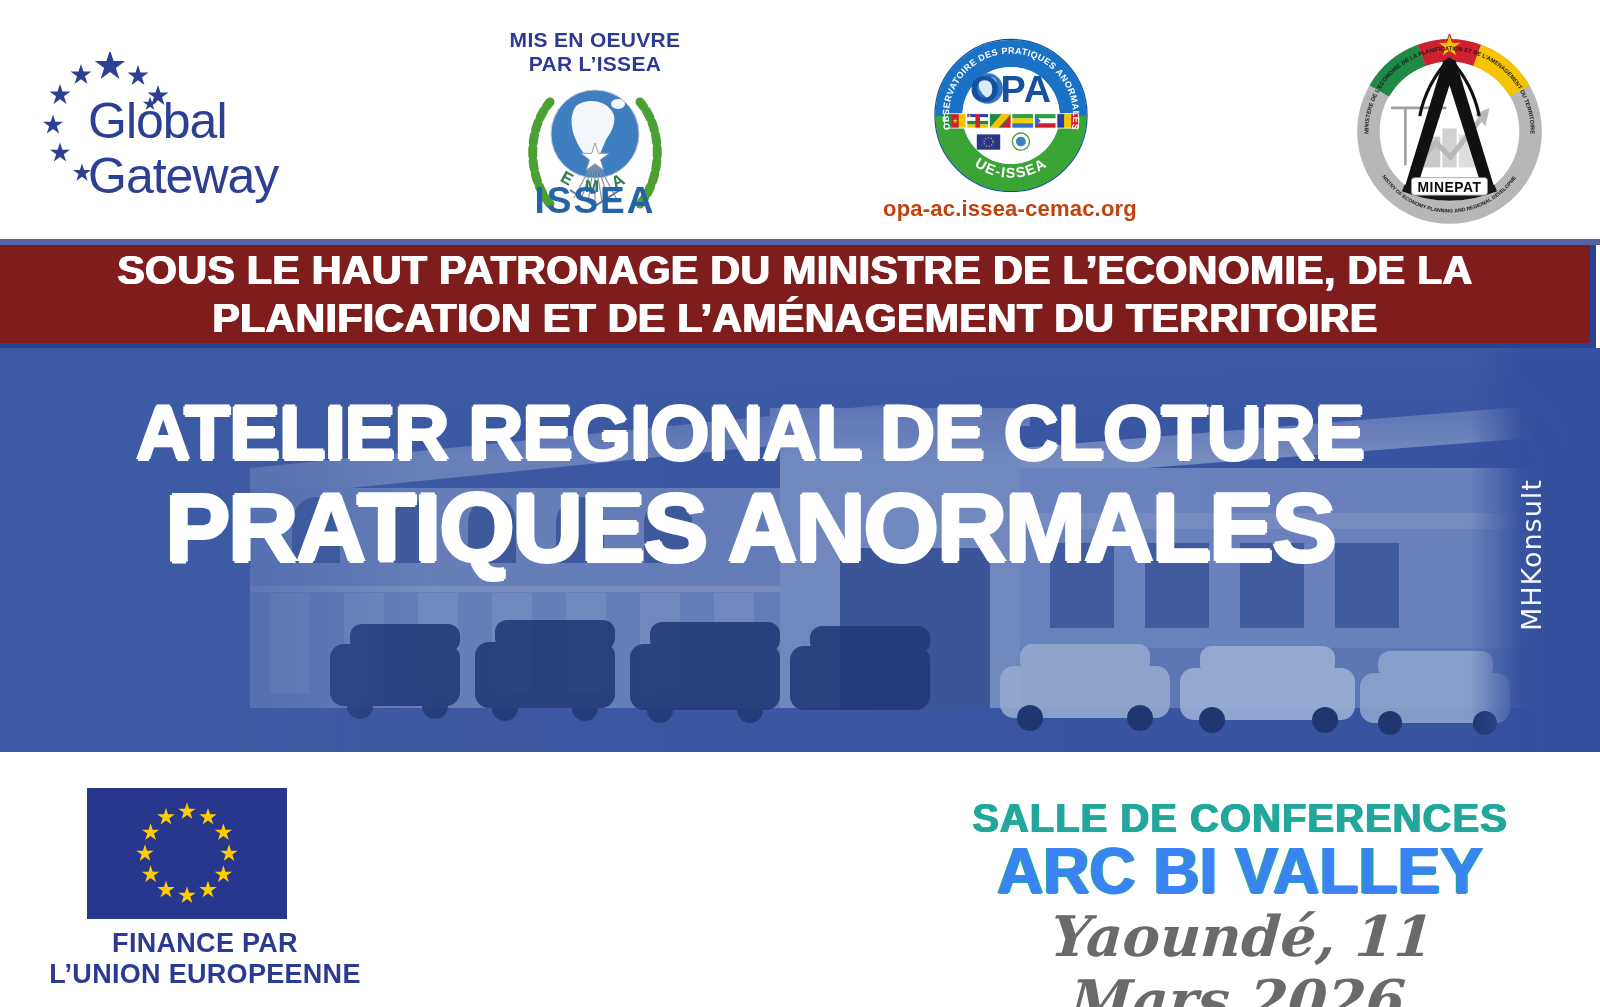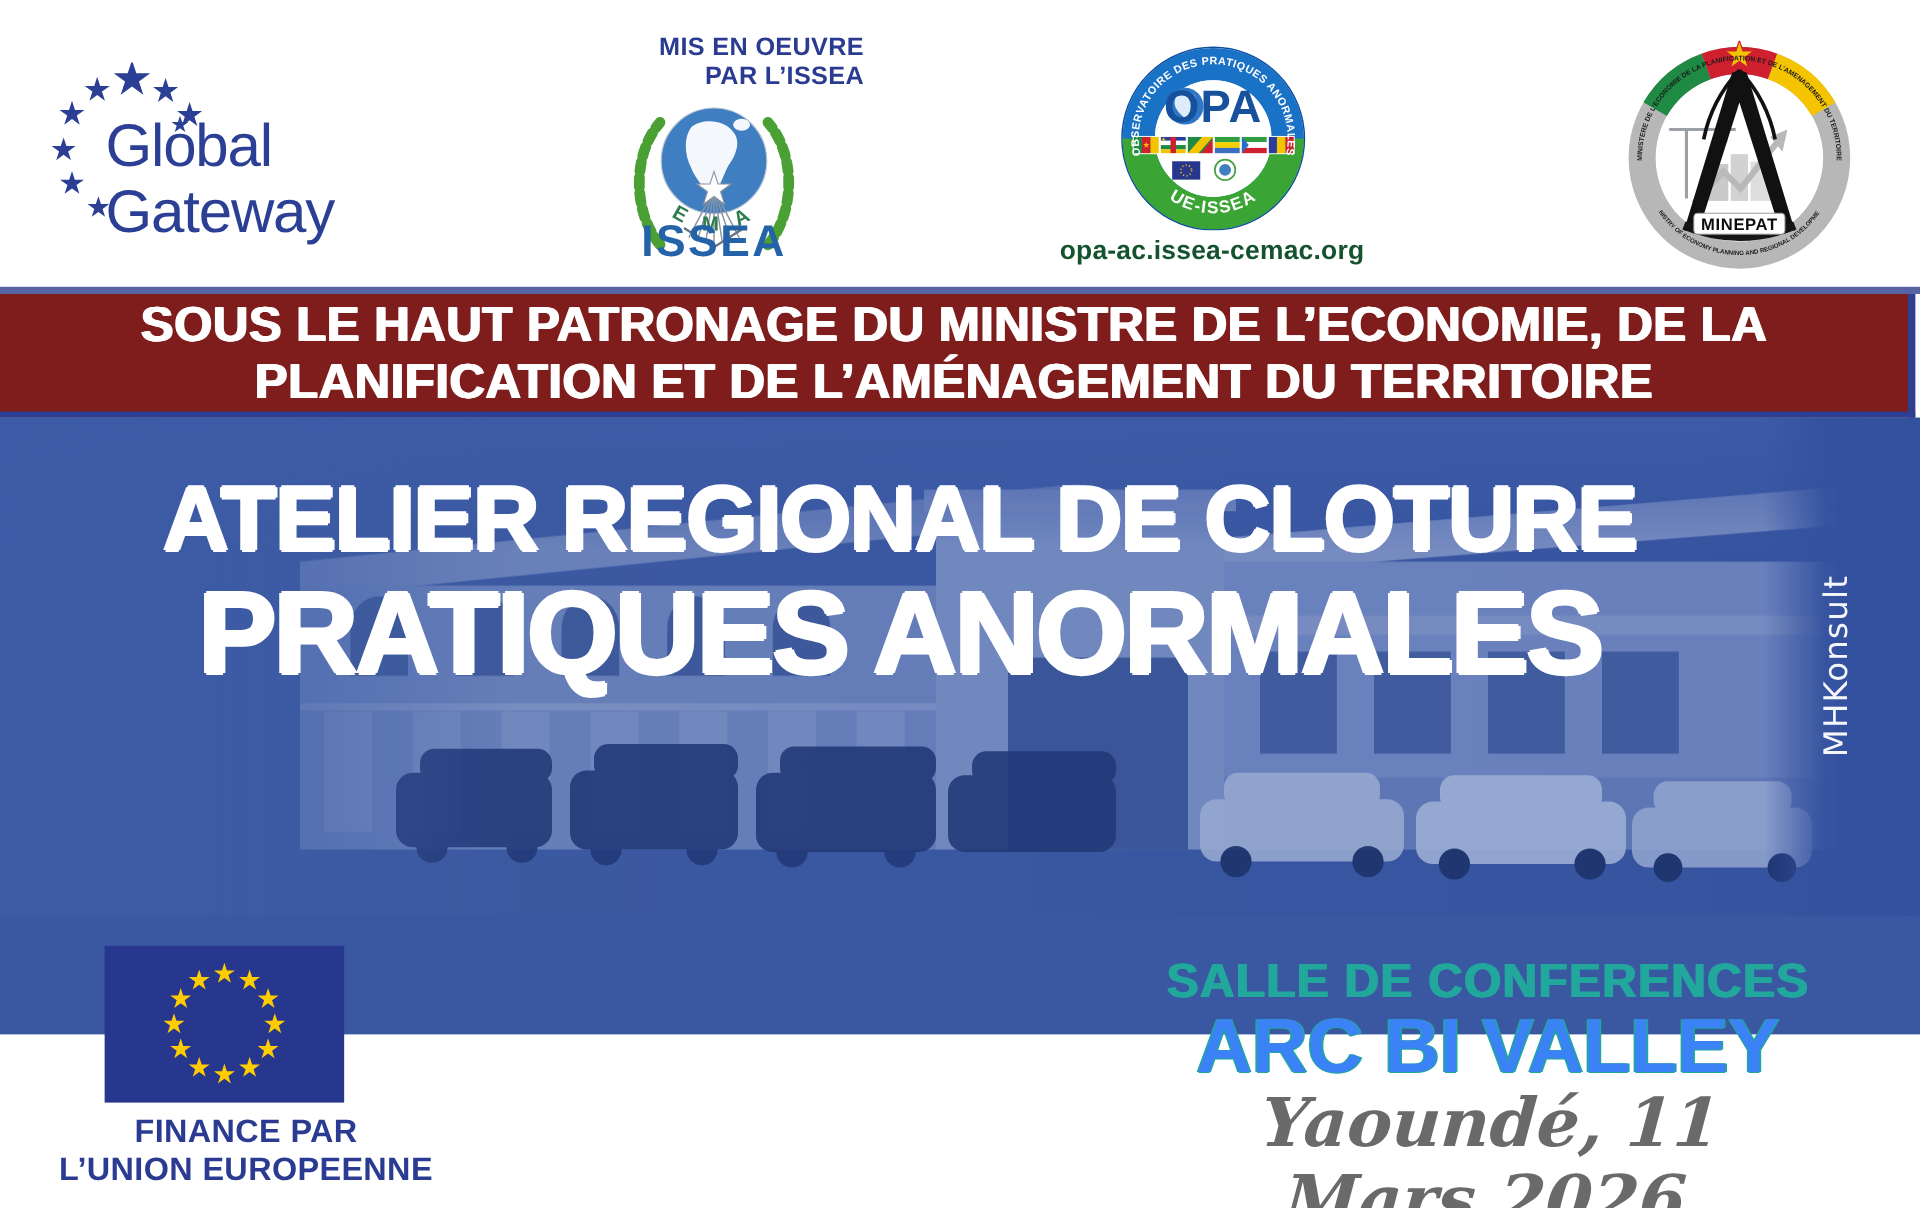--- a/index.html
+++ b/index.html
@@ -3,37 +3,37 @@
 <meta charset="utf-8">
 <style>
   html,body{margin:0;padding:0;background:#e8e8e8;}
   .poster{position:relative;width:1600px;height:1007px;background:#ffffff;overflow:hidden;
           font-family:"Liberation Sans",sans-serif;}
   .abs{position:absolute;}
 
   
   .gg-word{position:absolute;left:88px;top:94px;font-size:50px;line-height:55px;font-weight:normal;
            color:#2b3f94;letter-spacing:-1px;}
-  .issea-caption{position:absolute;left:470px;top:28px;width:250px;text-align:right;
+  .issea-caption{position:absolute;left:470px;top:28px;width:250px;text-align:center;
                  font-size:21px;line-height:24px;font-weight:bold;color:#2b3b92;letter-spacing:.3px;}
   .issea-word{position:absolute;left:490px;top:180px;width:210px;text-align:center;
               font-size:37px;font-weight:bold;color:#2563a8;letter-spacing:2px;}
   .opa-url{position:absolute;left:860px;top:196px;width:300px;text-align:center;
-           font-size:22px;font-weight:bold;color:#14532d;letter-spacing:.2px;}
+           font-size:22px;font-weight:bold;color:#c2410c;letter-spacing:.2px;}
 
   
   .divider{position:absolute;left:0;top:239px;width:1600px;height:6px;background:#5664a3;}
   .green-band{position:absolute;left:0;top:245px;width:1590px;height:98px;background:#7f1d1d;
               border-right:6px solid #2b4092;border-bottom:5px solid #2b4092;
               display:flex;flex-direction:column;justify-content:center;text-align:center;}
   .green-line{font-size:41px;line-height:48px;font-weight:bold;color:#ffffff;letter-spacing:.4px;
               text-shadow:.8px 0 0 #fff,-.8px 0 0 #fff;}
 
   
-  .blue-band{position:absolute;left:0;top:348px;width:1600px;height:514px;background:#3a57a2;overflow:hidden;}
+  .blue-band{position:absolute;left:0;top:348px;width:1600px;height:404px;background:#3a57a2;overflow:hidden;}
   .bg-scene{position:absolute;left:0;top:0;width:1600px;height:415px;}
   .title-block{position:absolute;left:0;top:42px;width:1500px;text-align:center;color:#fff;}
   .title-l1{font-size:76px;line-height:86px;font-weight:bold;letter-spacing:-1px;
             text-shadow:1.6px 0 0 #fff,-1.6px 0 0 #fff,0 1.6px 0 #fff,0 -1.6px 0 #fff;}
   .title-l2{font-size:97px;line-height:104px;font-weight:bold;letter-spacing:-2px;
             text-shadow:1.8px 0 0 #fff,-1.8px 0 0 #fff,0 1.8px 0 #fff,0 -1.8px 0 #fff;}
   .watermark{position:absolute;left:1502px;top:348px;width:58px;height:415px;display:flex;
              align-items:center;justify-content:center;writing-mode:vertical-rl;
              transform:rotate(180deg);font-family:"DejaVu Sans",sans-serif;font-size:27px;
              color:#ffffff;letter-spacing:1px;opacity:.95;}

